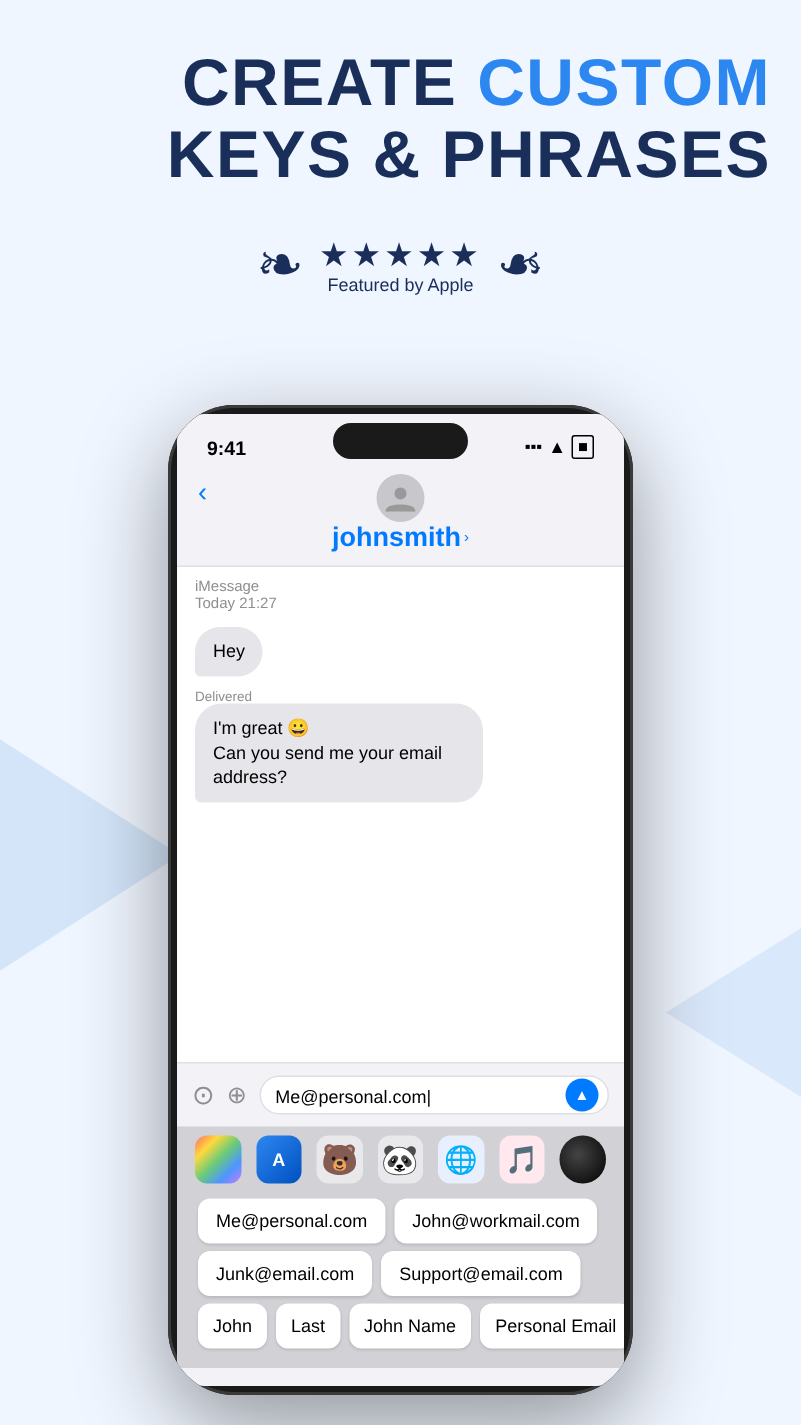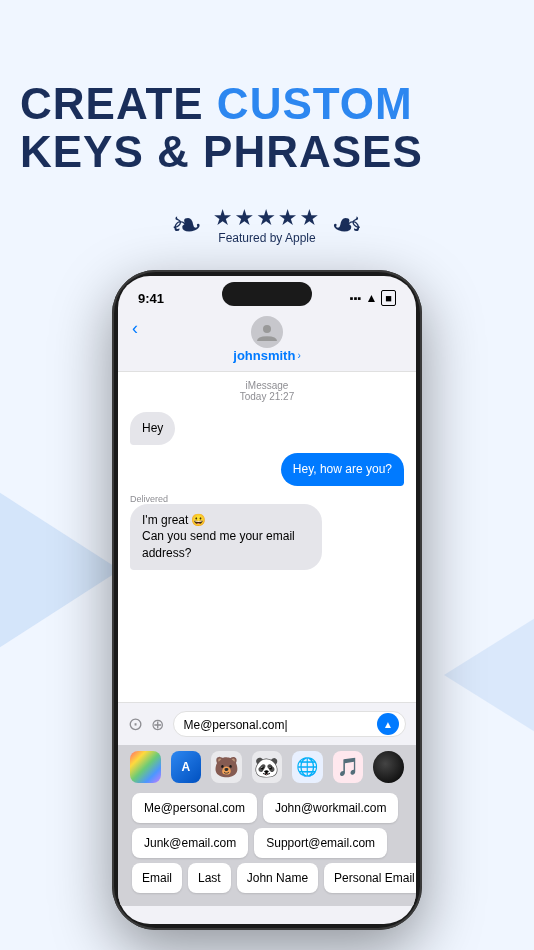--- a/index.html
+++ b/index.html
@@ -7,23 +7,22 @@
       width: 534px;
       height: 950px;
       background: #f0f6ff;
       font-family: -apple-system, BlinkMacSystemFont, 'Segoe UI', sans-serif;
       overflow: hidden;
       position: relative;
     }
 
     
     .header {
-      text-align: left;
+      text-align: right;
       padding: 32px 20px 16px;
-      margin-top: 48px;
     }
     .header-title {
       font-size: 44px;
       font-weight: 900;
       line-height: 1.1;
       text-transform: uppercase;
       letter-spacing: 1px;
     }
     .header-title .dark { color: #1a2e5a; }
     .header-title .blue { color: #2d87f0; }
@@ -113,21 +112,21 @@
       overflow: hidden;
     }
 
     .phone-screen {
       position: absolute;
       top: 6px;
       left: 6px;
       right: 6px;
       bottom: 6px;
       background: #f2f2f7;
-      border-radius: 32px;
+      border-radius: 18px;
       overflow: hidden;
     }
 
     
     .dynamic-island {
       position: absolute;
       top: 12px;
       left: 50%;
       transform: translateX(-50%);
       width: 90px;
@@ -175,36 +174,35 @@
       height: 32px;
       border-radius: 50%;
       background: #c7c7cc;
       display: flex;
       align-items: center;
       justify-content: center;
       color: #fff;
       font-size: 14px;
     }
     .contact-name {
-      font-size: 13px;
+      font-size: 18px;
       font-weight: 600;
       color: #007aff;
     }
     .contact-arrow { font-size: 10px; color: #007aff; }
 
     
     .messages-area {
       flex: 1;
       padding: 8px 12px;
       overflow: hidden;
       background: #fff;
       height: 330px;
     }
     .imessage-label {
-      text-align: center;
       font-size: 10px;
       color: #8e8e93;
       margin-bottom: 10px;
     }
 
     .msg-row { display: flex; margin-bottom: 8px; }
     .msg-row.sent { justify-content: flex-end; }
     .msg-row.received { justify-content: flex-start; }
 
     .bubble {
@@ -381,23 +379,20 @@
       <div class="messages-area">
         <div class="imessage-label">
           <span>iMessage</span><br>
           <span>Today 21:27</span>
         </div>
 
         <div class="msg-row received">
           <div class="bubble received-bubble">Hey</div>
         </div>
 
-        <div class="msg-row sent">
-          <div class="bubble sent-bubble">Hey, how are you?</div>
-        </div>
         <div class="delivered-text">Delivered</div>
 
         <div class="msg-row received">
           <div class="bubble received-bubble">I'm great 😀<br>Can you send me your email address?</div>
         </div>
       </div>
 
       <div class="input-bar">
         <span class="input-icon">⊙</span>
         <span class="input-icon" style="font-size:16px;">⊕</span>
@@ -421,21 +416,21 @@
         <div class="chips-section">
           <div class="chips-row">
             <div class="chip">Me@personal.com</div>
             <div class="chip">John@workmail.com</div>
           </div>
           <div class="chips-row">
             <div class="chip">Junk@email.com</div>
             <div class="chip">Support@email.com</div>
           </div>
           <div class="chips-row">
-            <div class="chip small">Email</div>
+            <div class="chip small">John</div>
             <div class="chip small">Last</div>
             <div class="chip small">John Name</div>
             <div class="chip small">Personal Email</div>
           </div>
         </div>
       </div>
 
     </div>
   </div>
 </div>

